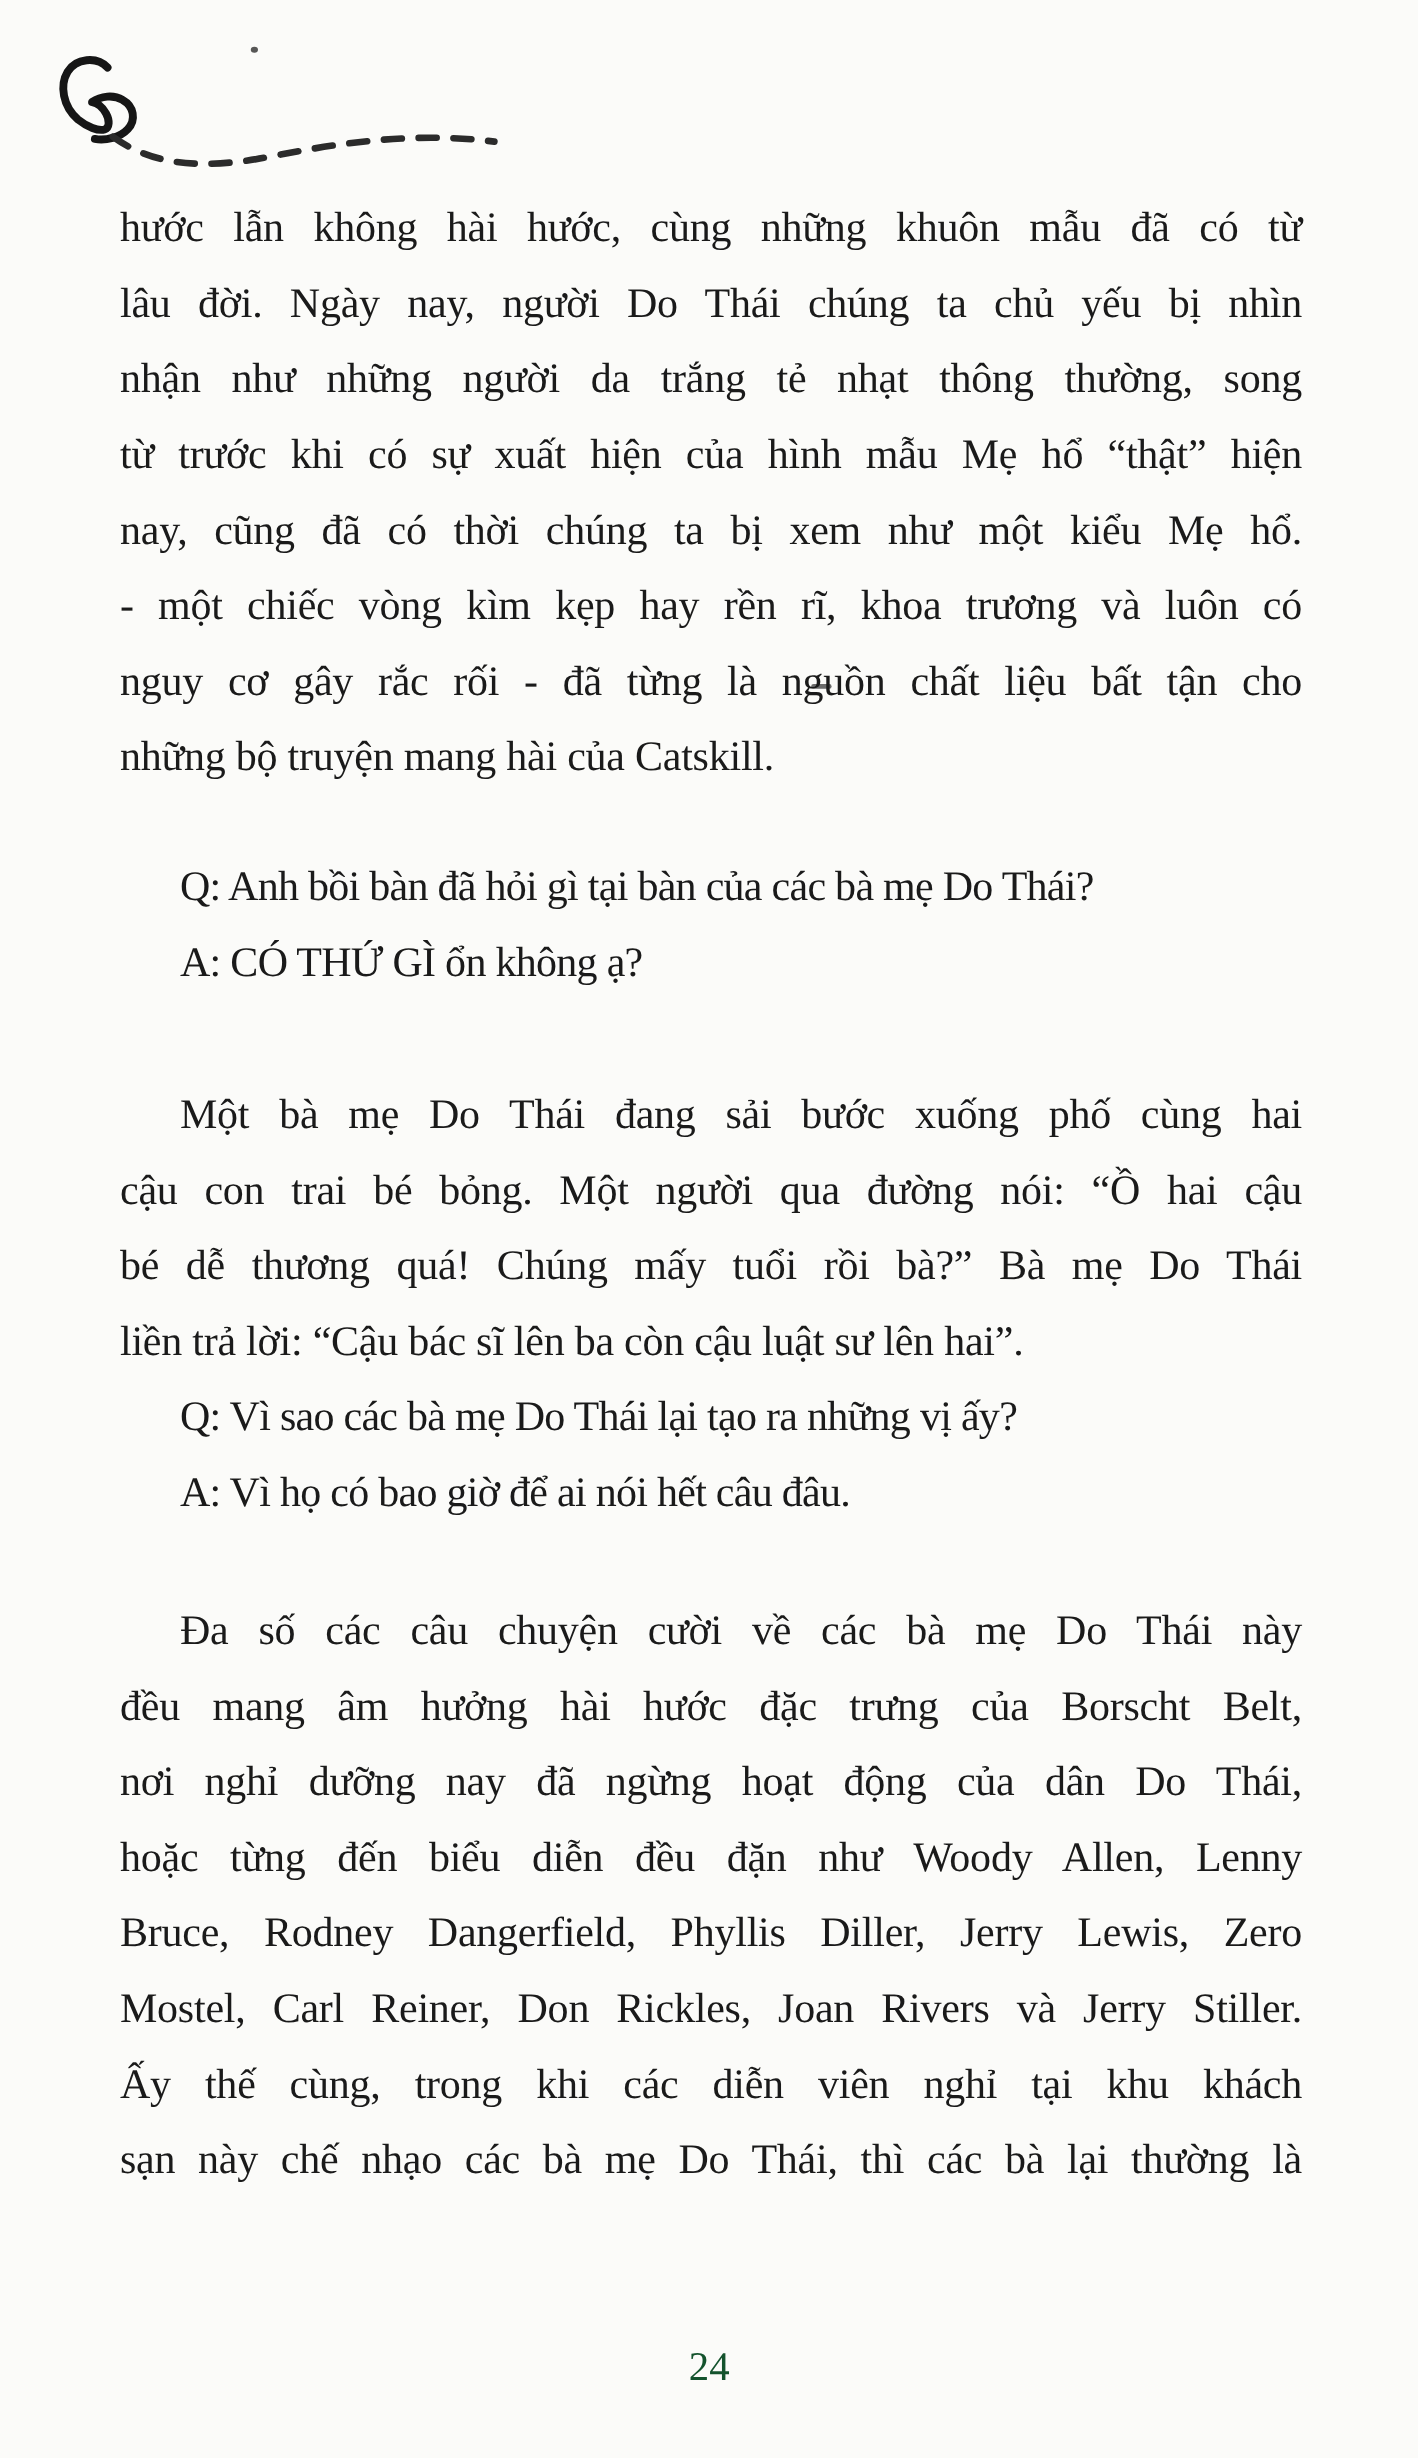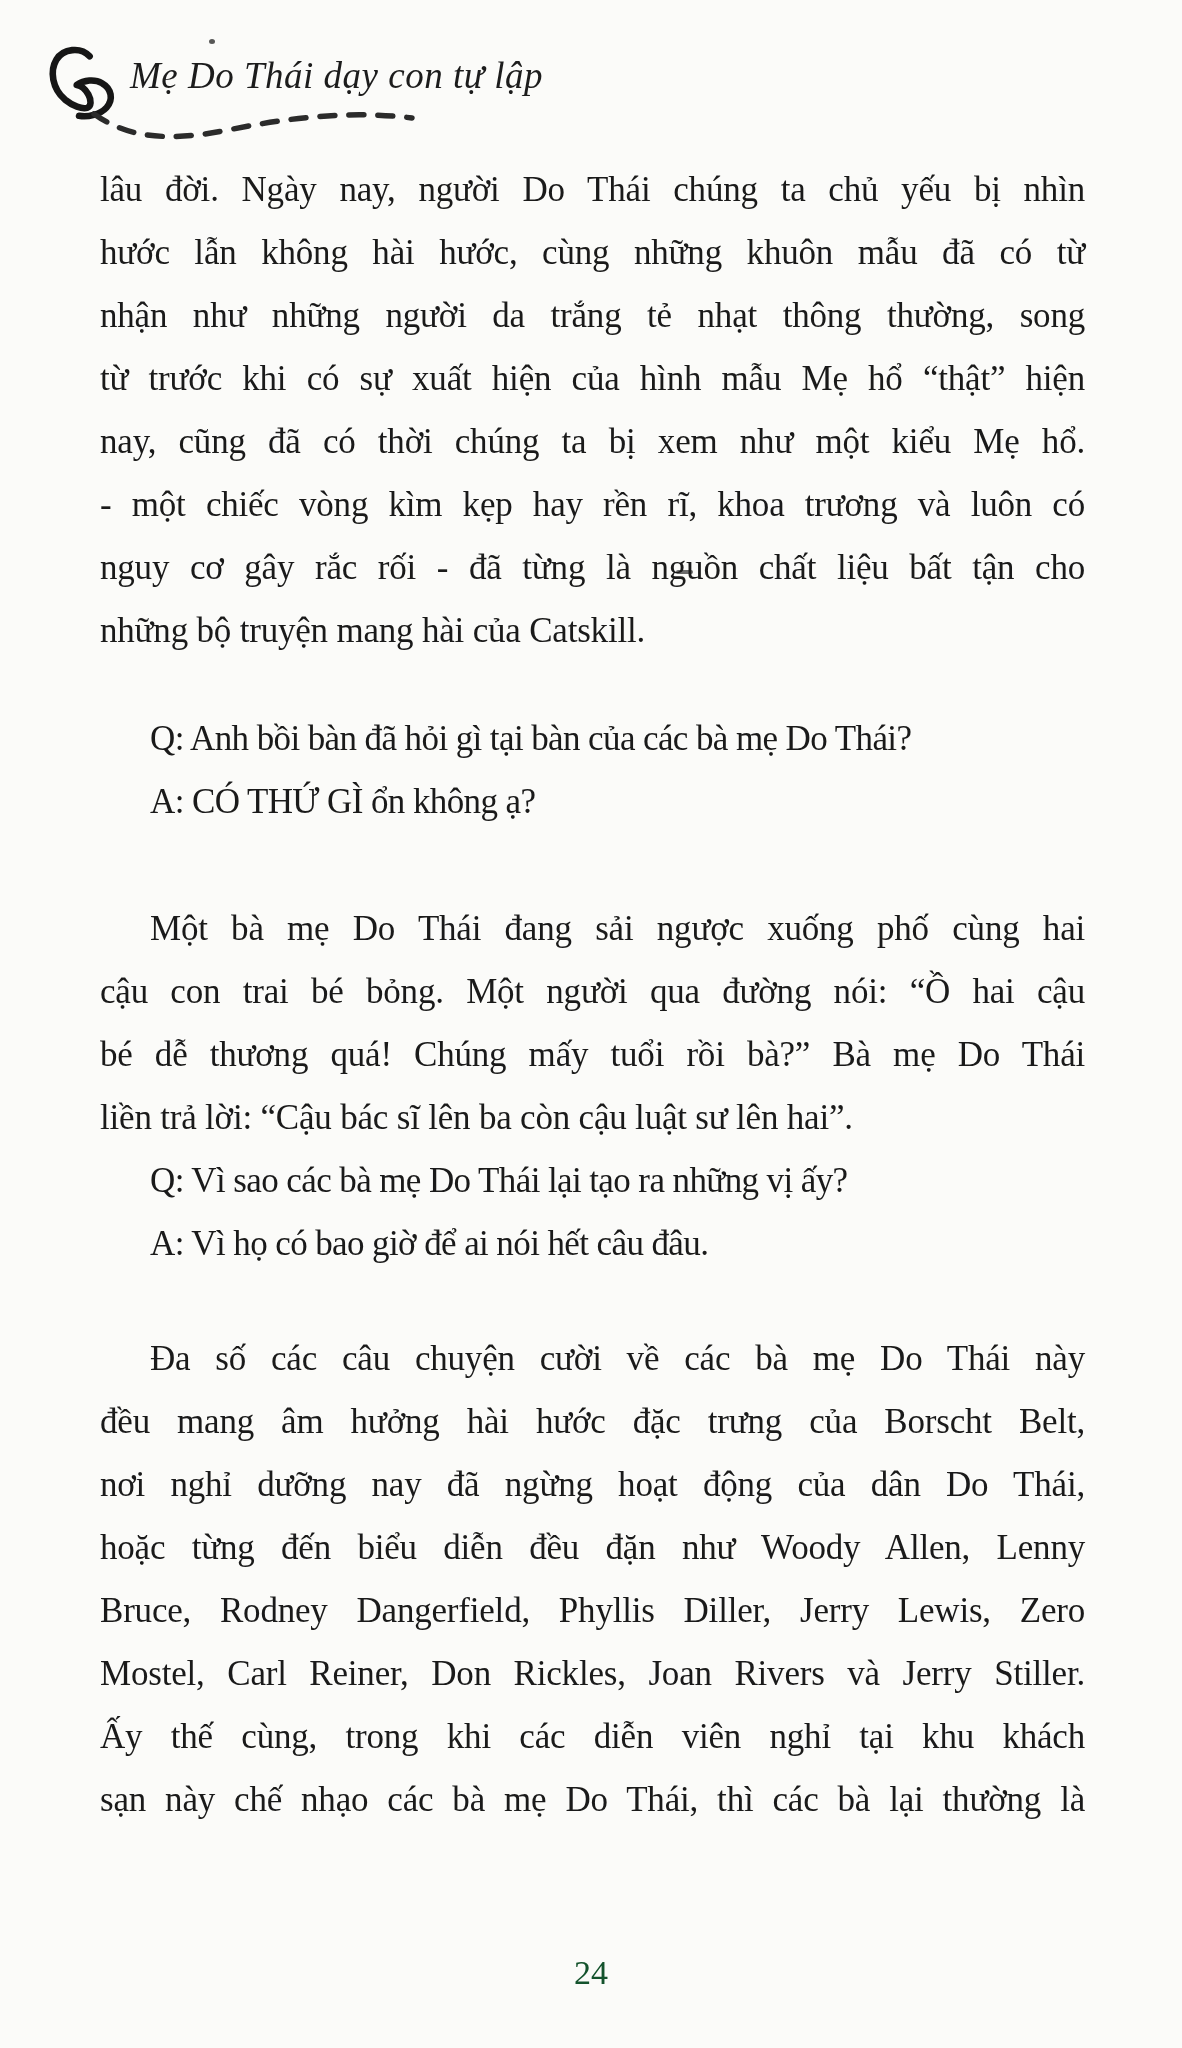--- a/index.html
+++ b/index.html
@@ -64,46 +64,45 @@
 <body>
 
 <div class="page">
 
   <div class="hdr">
     <svg class="heart" viewBox="0 0 100 92" aria-hidden="true">
       <g fill="none" stroke="#161616" stroke-width="7.5" stroke-linecap="round" stroke-linejoin="round" transform="rotate(-6 50 46)">
         <path d="M55 16 C 46 4, 26 4, 17 16 C 8 28, 9 48, 22 62 C 30 70, 40 75, 46 74 C 51 73, 52 66, 49 59 C 46 52, 41 48, 37 47 C 46 42, 58 42, 66 48 C 76 55, 77 68, 68 76 C 60 83, 46 85, 36 82"></path>
       </g>
     </svg>
-    <div class="title">Mẹ Do Thái dạy con tự lập</div>
     <svg class="swoosh" viewBox="0 0 330 48" aria-hidden="true">
       <path d="M6 14 C 40 38, 80 42, 140 30 C 200 18, 260 10, 324 18" fill="none" stroke="#2b2b2b" stroke-width="5.5" stroke-linecap="round" stroke-dasharray="15 14"></path>
     </svg>
   </div>
 
   <div class="art-dot"></div>
   <div class="art-dash"></div>
 
   <main class="content">
       <div class="para body">
+        <div class="line j">hước lẫn không hài hước, cùng những khuôn mẫu đã có từ</div>
         <div class="line j">lâu đời. Ngày nay, người Do Thái chúng ta chủ yếu bị nhìn</div>
-        <div class="line j">hước lẫn không hài hước, cùng những khuôn mẫu đã có từ</div>
         <div class="line j">nhận như những người da trắng tẻ nhạt thông thường, song</div>
         <div class="line j">từ trước khi có sự xuất hiện của hình mẫu Mẹ hổ “thật” hiện</div>
         <div class="line j">nay, cũng đã có thời chúng ta bị xem như một kiểu Mẹ hổ.</div>
         <div class="line j">- một chiếc vòng kìm kẹp hay rền rĩ, khoa trương và luôn có</div>
         <div class="line j">nguy cơ gây rắc rối - đã từng là nguồn chất liệu bất tận cho</div>
         <div class="line">những bộ truyện mang hài của Catskill.</div>
       </div>
       <div class="para qa">
         <div class="line">Q: Anh bồi bàn đã hỏi gì tại bàn của các bà mẹ Do Thái?</div>
         <div class="line">A: CÓ THỨ GÌ ổn không ạ?</div>
       </div>
       <div class="para body">
-        <div class="line j indent">Một bà mẹ Do Thái đang sải ngược xuống phố cùng hai</div>
+        <div class="line j indent">Một bà mẹ Do Thái đang sải bước xuống phố cùng hai</div>
         <div class="line j">cậu con trai bé bỏng. Một người qua đường nói: “Ồ hai cậu</div>
         <div class="line j">bé dễ thương quá! Chúng mấy tuổi rồi bà?” Bà mẹ Do Thái</div>
         <div class="line">liền trả lời: “Cậu bác sĩ lên ba còn cậu luật sư lên hai”.</div>
       </div>
       <div class="para qa">
         <div class="line">Q: Vì sao các bà mẹ Do Thái lại tạo ra những vị ấy?</div>
         <div class="line">A: Vì họ có bao giờ để ai nói hết câu đâu.</div>
       </div>
       <div class="para body">
         <div class="line j indent">Đa số các câu chuyện cười về các bà mẹ Do Thái này</div>

